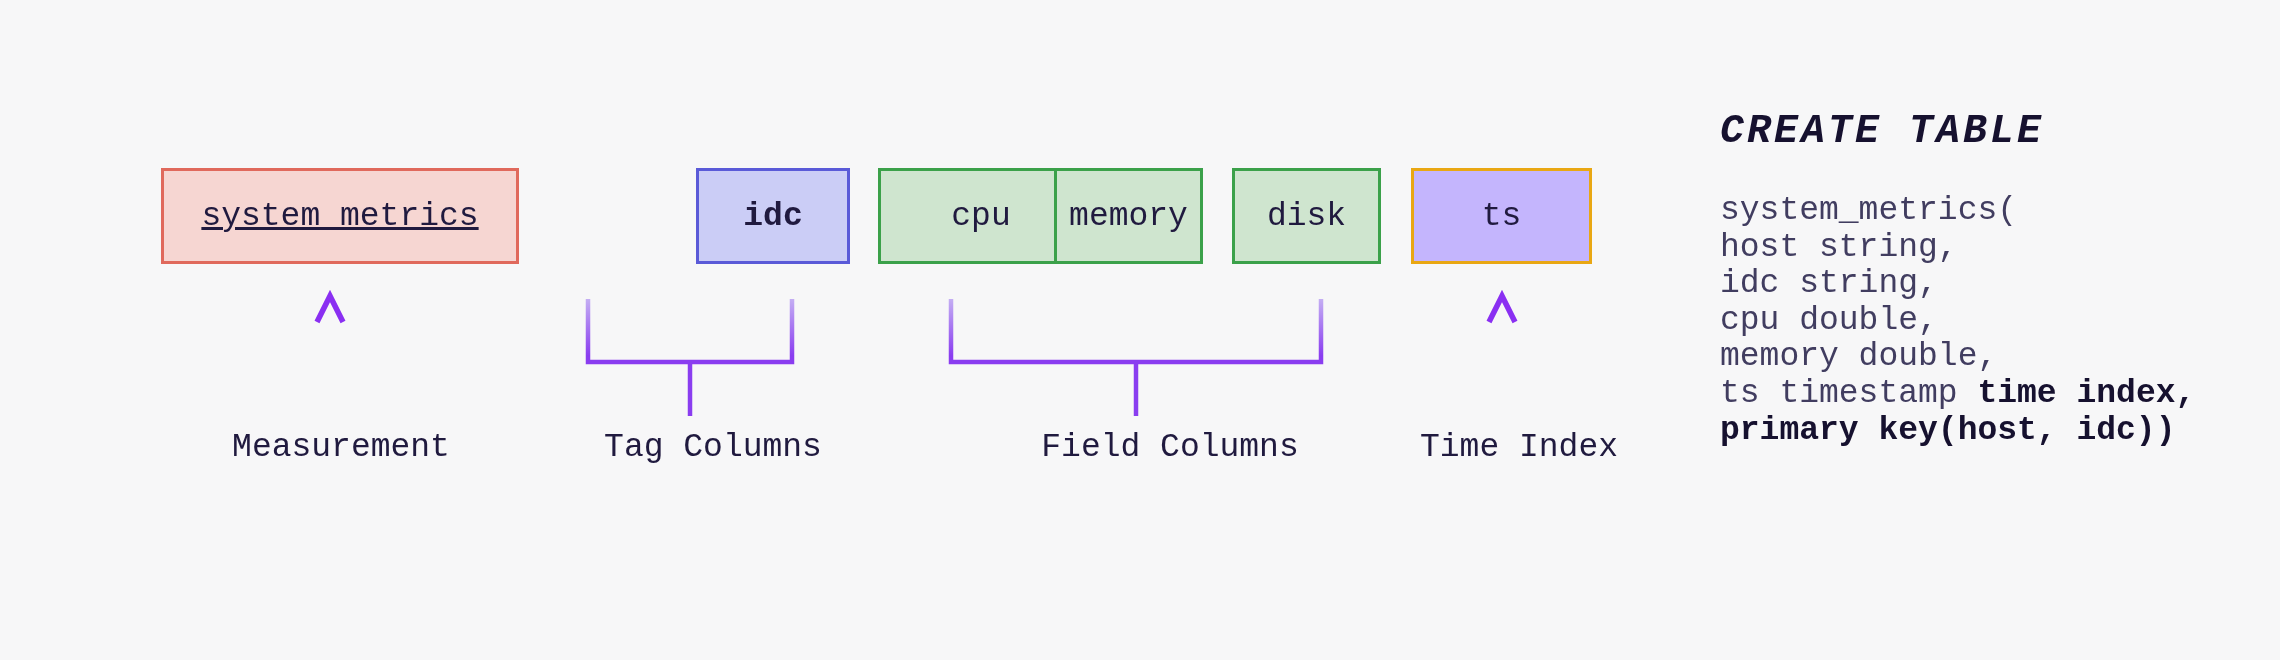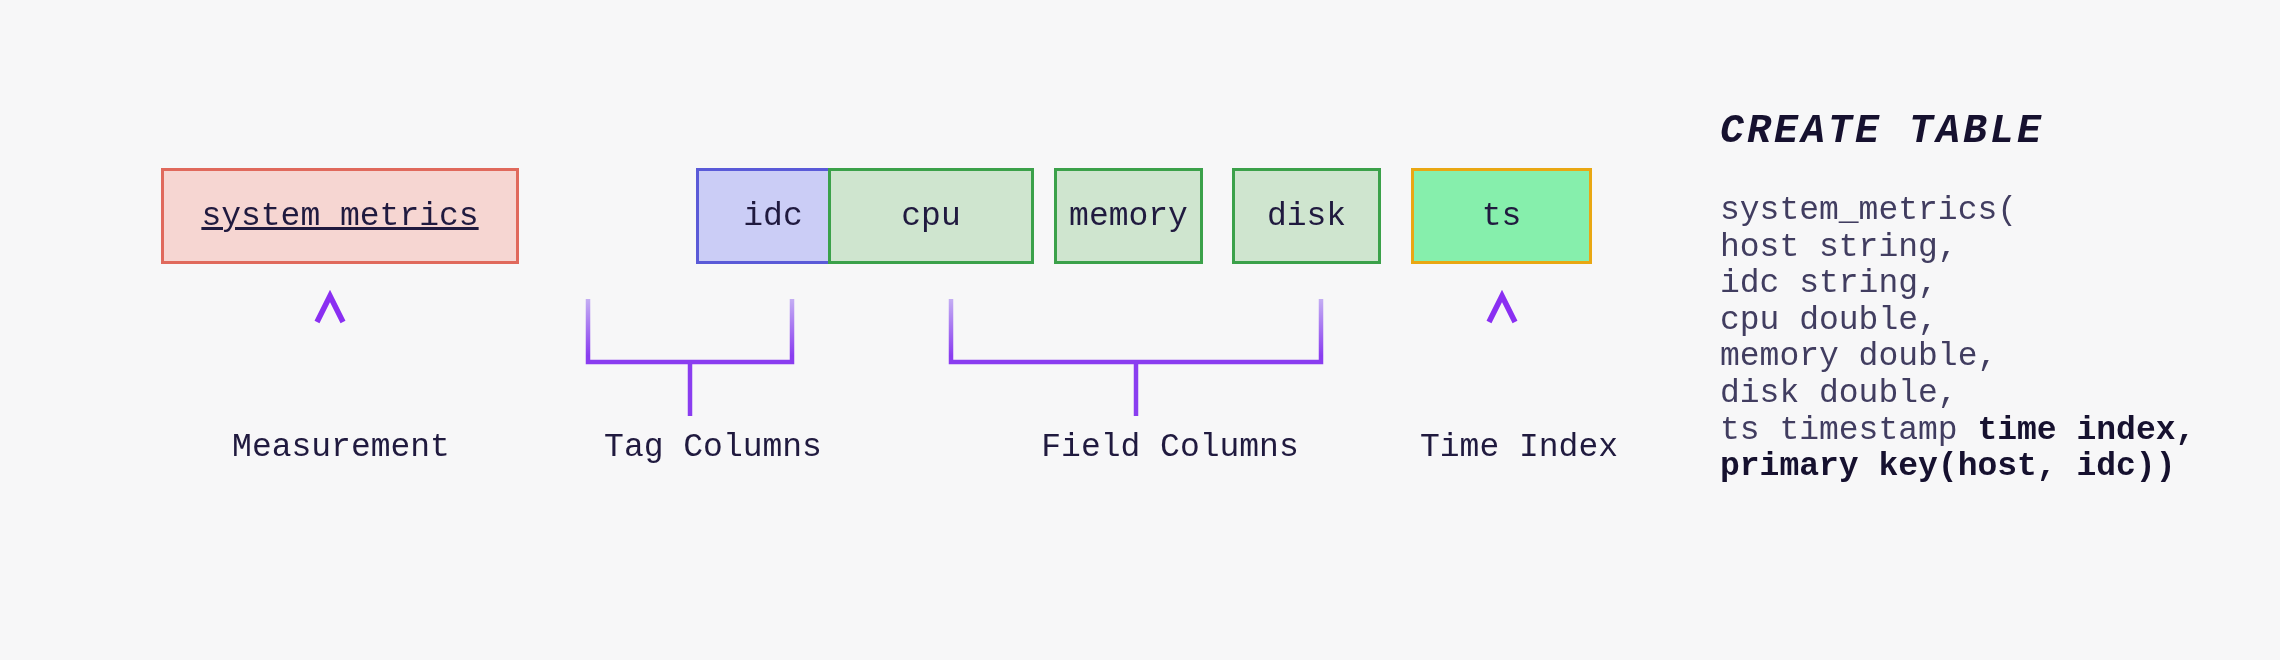--- a/index.html
+++ b/index.html
@@ -26,21 +26,21 @@
     align-items: center;
     justify-content: center;
     font-size: 33px;
     color: #201a3f;
     letter-spacing: 0;
     white-space: nowrap;
   }
   .box.measurement { background: #f6d6d2; border-color: #e0695c; text-decoration: underline; }
   .box.tag         { background: #cbcdf6; border-color: #5a5ad8; }
   .box.field       { background: #cfe5cf; border-color: #3ba14a; }
-  .box.time        { background: #86efac; border-color: #e9a713; }
+  .box.time        { background: #c4b5fd; border-color: #e9a713; }
 
   
   .connectors {
     position: absolute;
     left: 0; top: 0;
     width: 2280px; height: 660px;
     pointer-events: none;
   }
 
   
@@ -80,22 +80,22 @@
     font-weight: bold;
     color: #16112f;
   }
 </style>
 </head>
 <body>
 
 <div class="canvas">
 
   <div class="box measurement" style="left:161px;width:358px;">system_metrics</div>
-  <div class="box tag" style="left:696px;width:154px;">idc</div>
-  <div class="box field" style="left:828px;width:206px;">cpu</div>
+  <div class="box tag" style="left:696px;width:154px;font-weight:bold;">idc</div>
+  <div class="box field" style="left:878px;width:206px;">cpu</div>
   <div class="box field" style="left:1054px;width:149px;">memory</div>
   <div class="box field" style="left:1232px;width:149px;">disk</div>
   <div class="box time" style="left:1411px;width:181px;">ts</div>
 
   <svg class="connectors" viewBox="0 0 2280 660">
     <defs>
       <linearGradient id="gArrow" x1="0" y1="0" x2="0" y2="1">
         <stop offset="0" stop-color="#8a2ff2"></stop>
         <stop offset="0.5" stop-color="#9c64f0"></stop>
         <stop offset="1" stop-color="#ddd2f8"></stop>
@@ -134,19 +134,18 @@
   <div class="anno-label" style="left:1519px;">Time Index</div>
 
   <div class="sql-panel">
     <div class="sql-heading">CREATE TABLE</div>
     <div class="sql-body">
       <div class="sql-line"><span>system_metrics(</span></div>
       <div class="sql-line"><span>host string,</span></div>
       <div class="sql-line"><span>idc string,</span></div>
       <div class="sql-line"><span>cpu double,</span></div>
       <div class="sql-line"><span>memory double,</span></div>
-      <div class="sql-line"><span>disk double,</span></div>
       <div class="sql-line"><span>ts timestamp </span><span class="b">time index,</span></div>
       <div class="sql-line"><span class="b">primary key(host, idc))</span></div>
     </div>
   </div>
 
 </div>
 
 </body></html>

